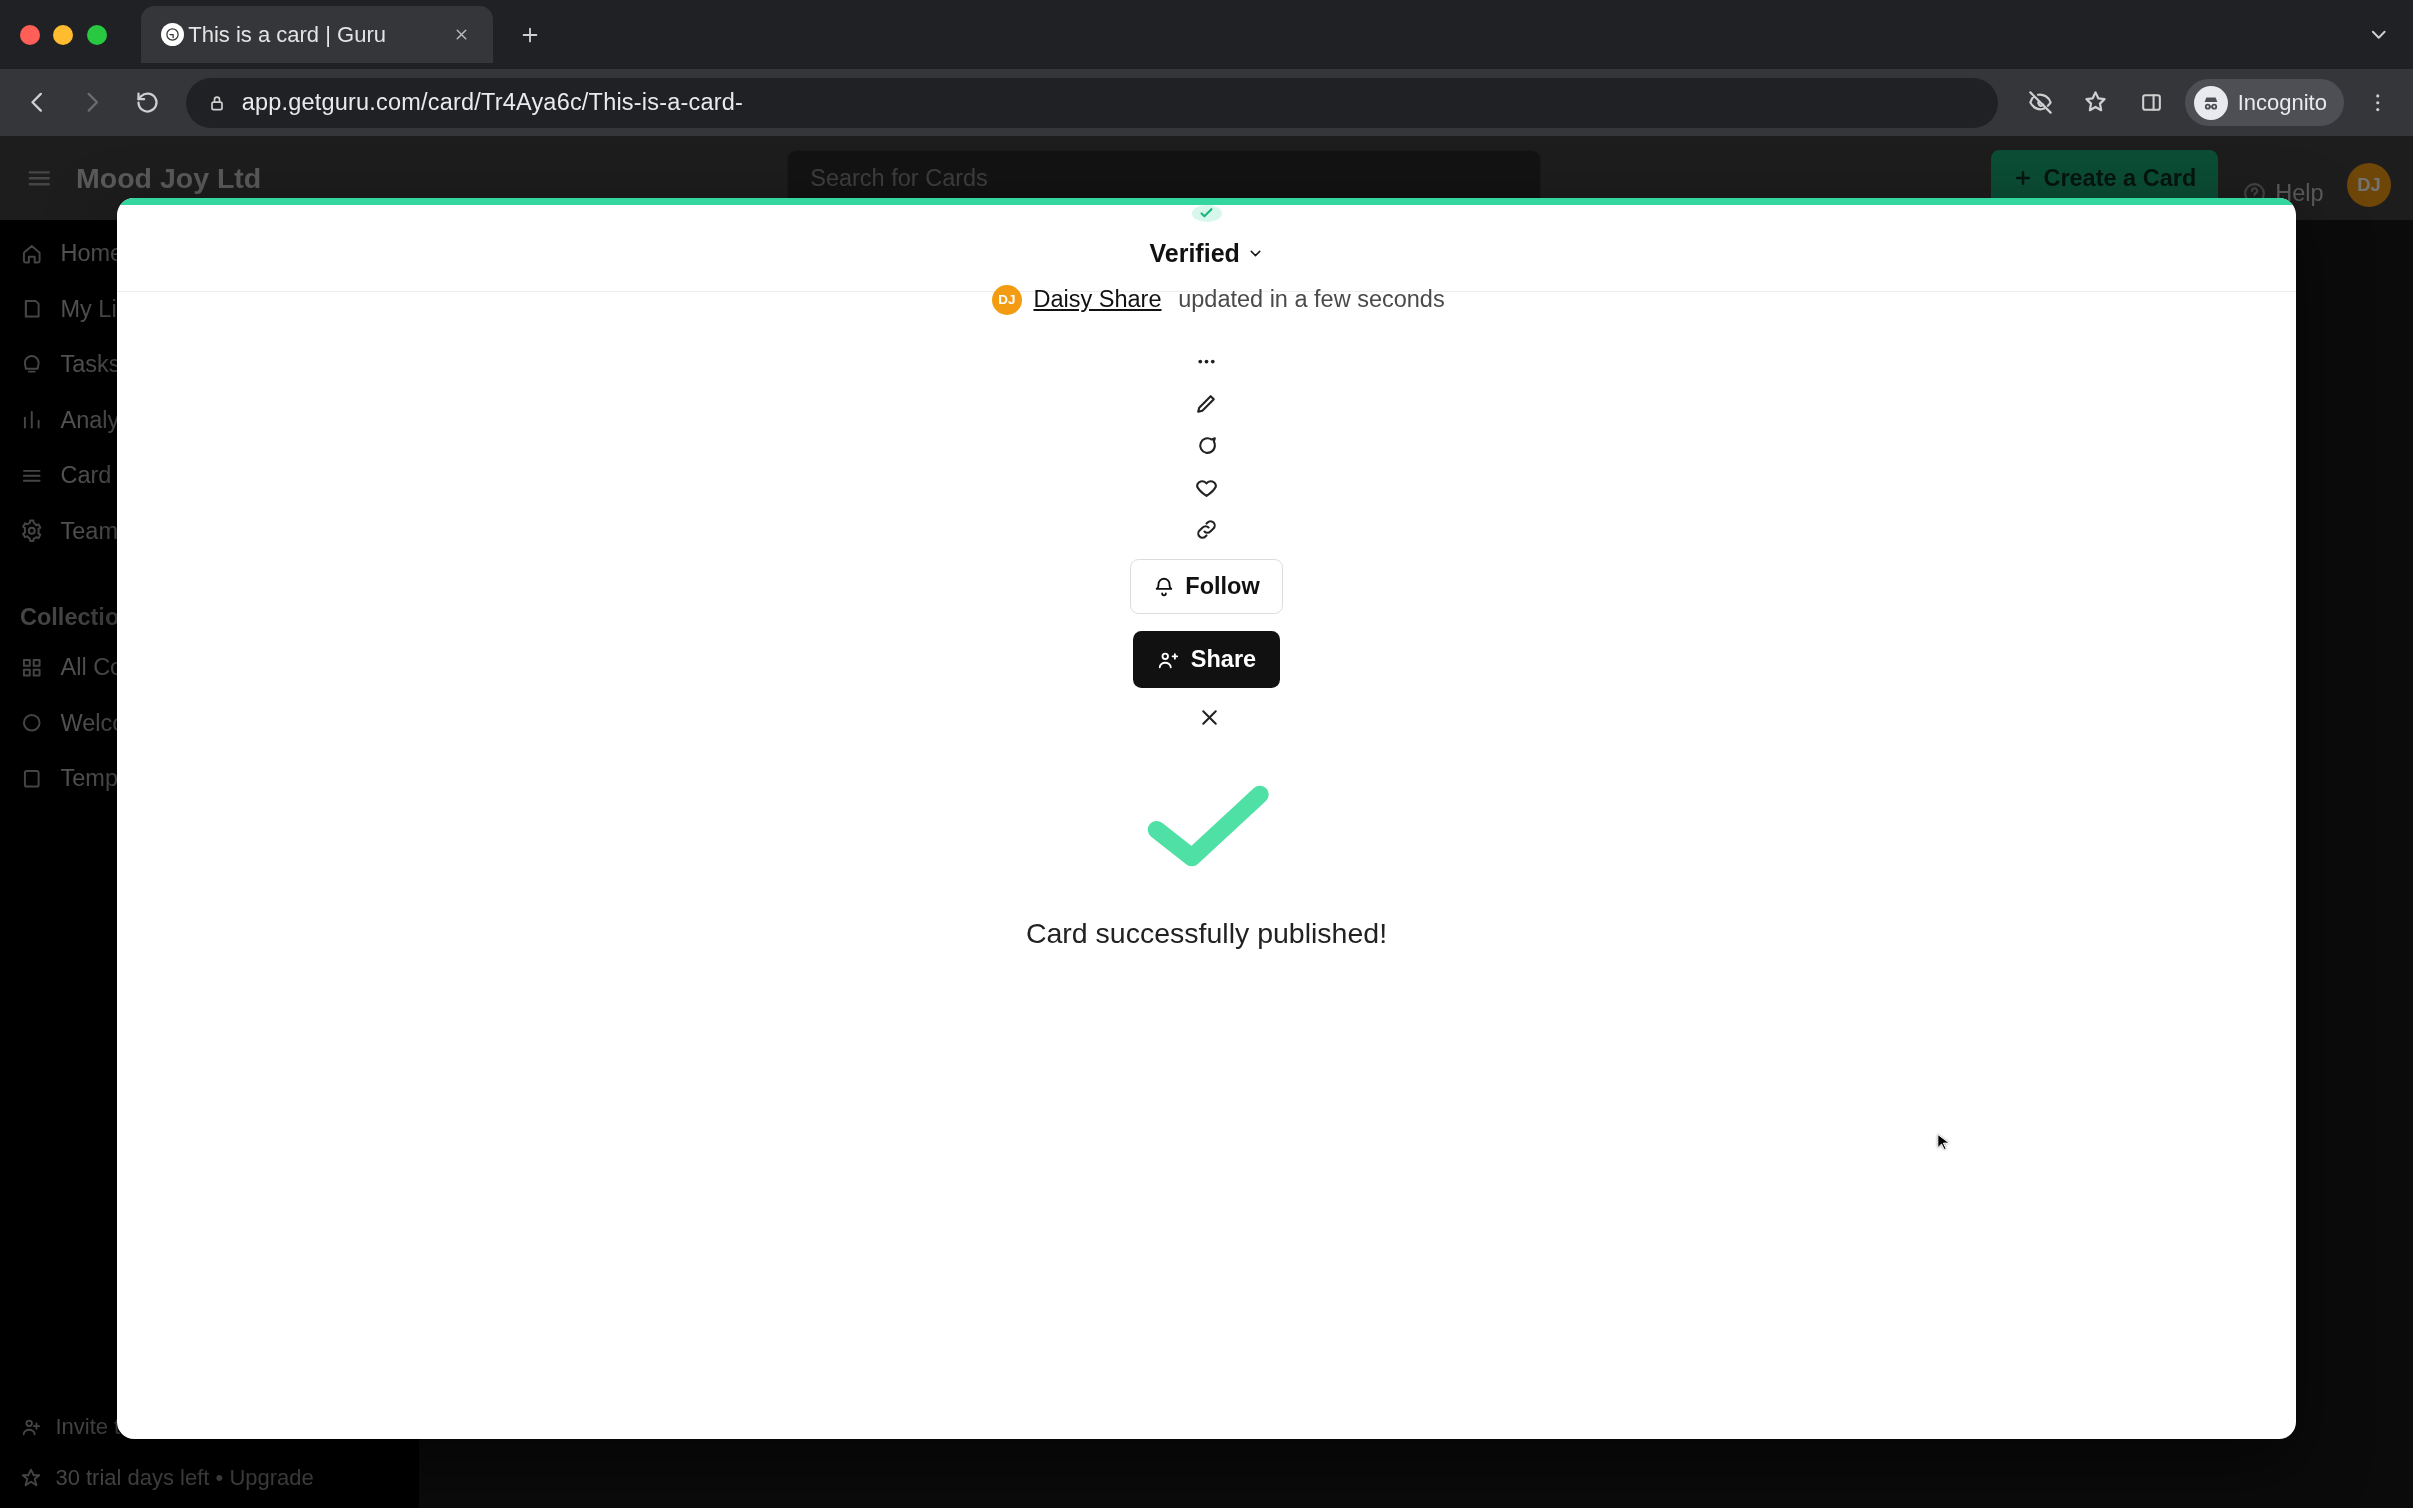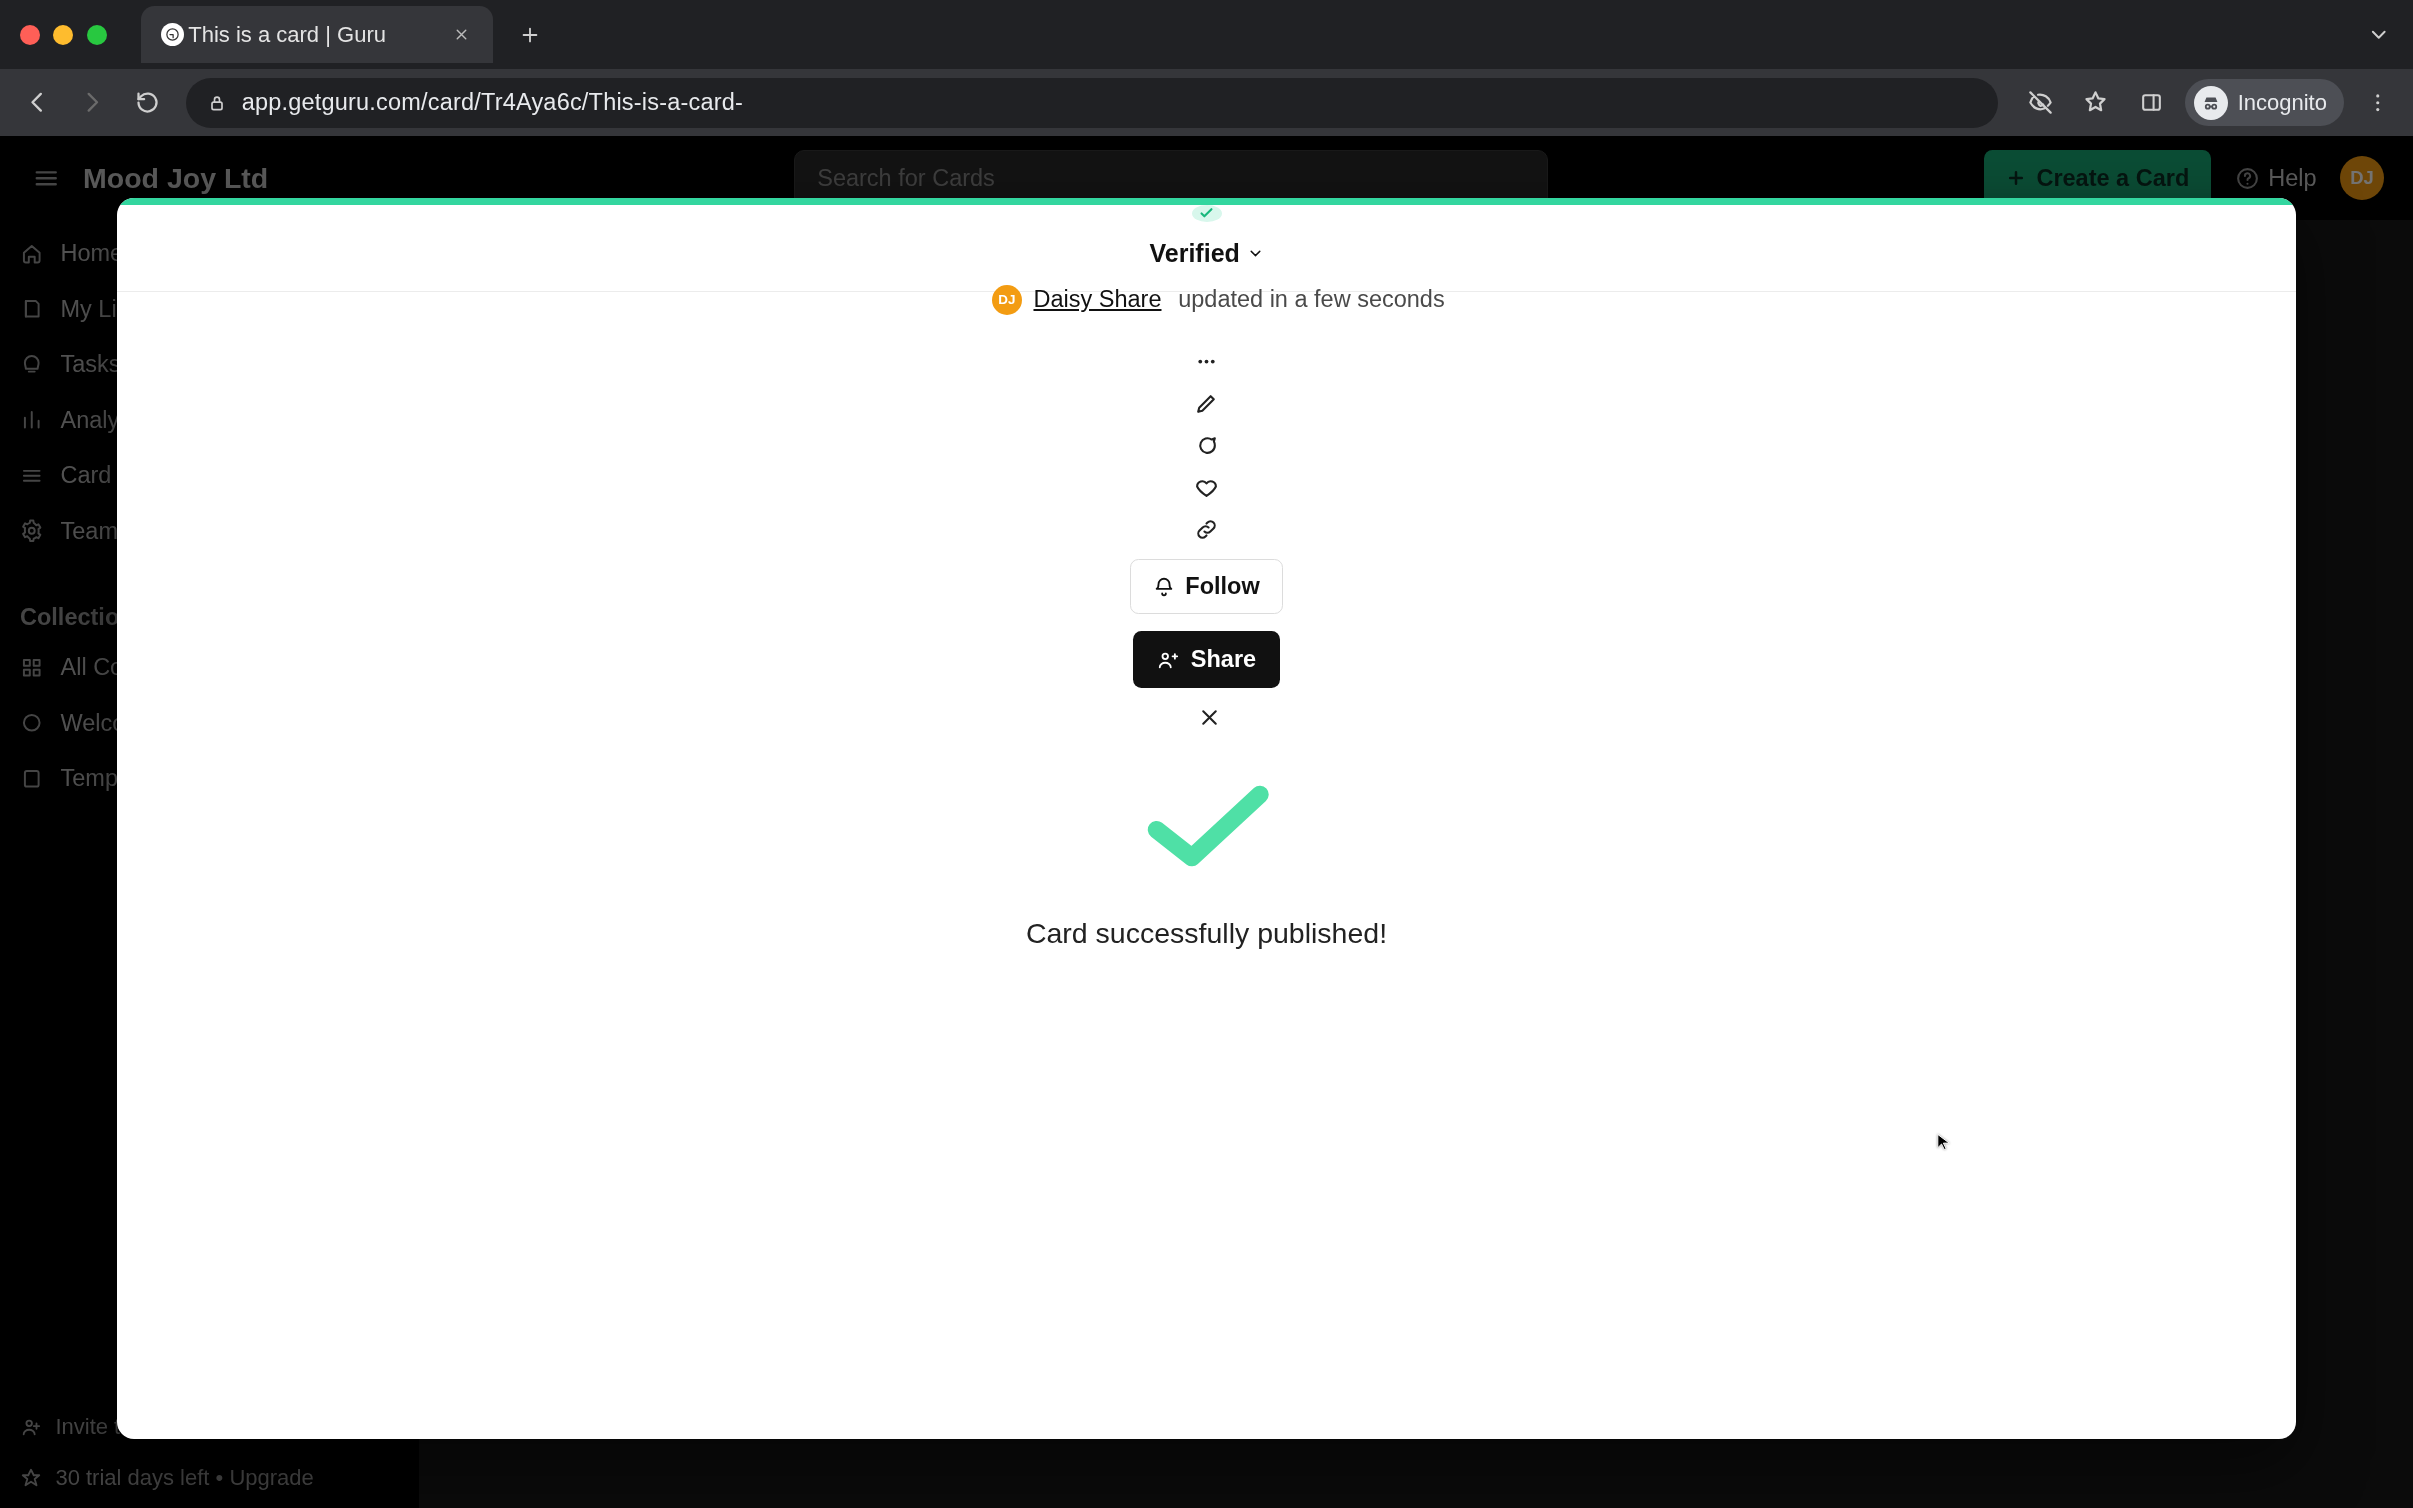--- a/index.html
+++ b/index.html
@@ -36,27 +36,27 @@
   .url-text { font-size: 23.5px; color: #e8eaed; letter-spacing: 0.2px; }
 
   .toolbar-right { display:flex; align-items:center; gap: 11.7px; margin-left: 5px; }
   .tb-btn { width:44px; height:44px; display:flex; align-items:center; justify-content:center; }
   .incognito-chip { display:flex; align-items:center; gap:10px; background:#4d4f55; border-radius: 23.5px; padding: 6.7px 17px 6.7px 8.4px; }
   .incognito-avatar { width:34px; height:34px; background:#e8eaed; border-radius:50%; display:flex; align-items:center; justify-content:center; }
   .incognito-label { font-size: 22px; color:#e8eaed; }
 
   
   .app-backdrop { position:absolute; top:136px; left:0; right:0; bottom:0; background:#1a1a1a; }
-  .app-header { height: 84px; background: #000000; display:flex; align-items:center; padding:0 29px; gap: 20px; }
+  .app-header { height: 84px; background: #404040; display:flex; align-items:center; padding:0 22px; gap: 20px; }
   .hamburger { width:34px; height:34px; display:flex; align-items:center; justify-content:center; }
   .app-title { font-size: 28.5px; color:#c7c7c7; font-weight:600; }
   .app-header-spacer1 { width: 486px; }
   .search-pill { width: 754px; height: 57px; background:#2b2b2b; border:0.8px solid #3a3a3a; border-radius: 10px; display:flex; align-items:center; padding:0 22px; }
   .search-pill span { font-size:23.5px; color:#8a8a8a; }
-  .app-header-right { margin-left:auto; display:flex; align-items:center; gap: 23.5px; }
+  .app-header-right { margin-left:auto; display:flex; align-items:flex-end; gap: 23.5px; }
   .create-btn { background:#1aab77; color:#0d2f24; font-weight:700; font-size:23.5px; padding:15px 22px; border-radius:8.4px; display:flex; align-items:center; gap:10px; }
   .help-link { display:flex; align-items:center; gap:8.4px; color:#c7c7c7; font-size:23.5px; }
   .avatar-dj { width:44px; height:44px; border-radius:50%; background:#f39c12; color:#fff; font-size:18.4px; font-weight:700; display:flex; align-items:center; justify-content:center; }
 
   .sidebar { position:absolute; top:84px; left:0; bottom:0; width: 419px; background:#000; padding: 20px 20px; color:#b9b9b9; font-size:23.5px; }
   .sb-list { list-style:none; display:flex; flex-direction:column; gap: 28.5px; }
   .sb-item { display:flex; align-items:center; gap:17px; }
   .sb-item svg { stroke:#9a9a9a; }
   .sb-section { margin-top: 59px; font-weight:600; color:#9a9a9a; }
   .sb-bottom { position:absolute; bottom: 17px; left:20px; right:20px; display:flex; flex-direction:column; gap: 25px; font-size:22px; color:#9a9a9a; }

